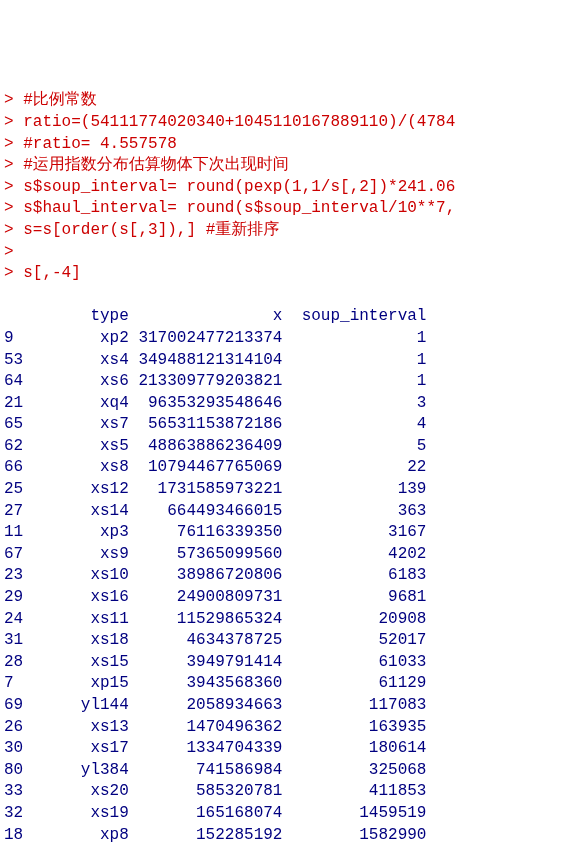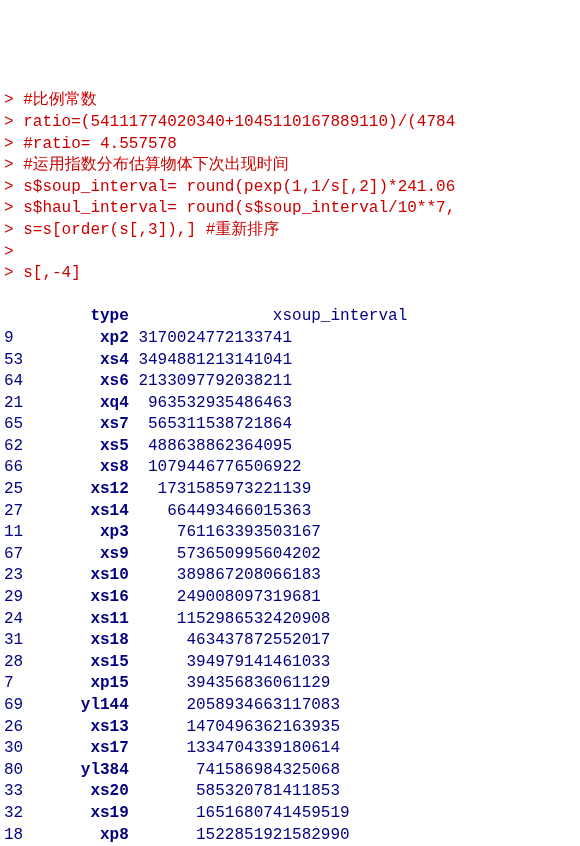--- a/index.html
+++ b/index.html
@@ -23,28 +23,28 @@
     .row {
       display: flex;
     }
     .col-idx {
       width: 3ch;
       text-align: left;
     }
     .col-type {
       width: 10ch;
       text-align: right;
-      font-weight: bold;
     }
     .col-x {
       width: 16ch;
       text-align: right;
     }
     .col-soup {
       width: 15ch;
+      text-align: right;
     }
     .header .col-idx {
       visibility: hidden;
     }
   </style>
 </head>
 <body>
 
 
 

